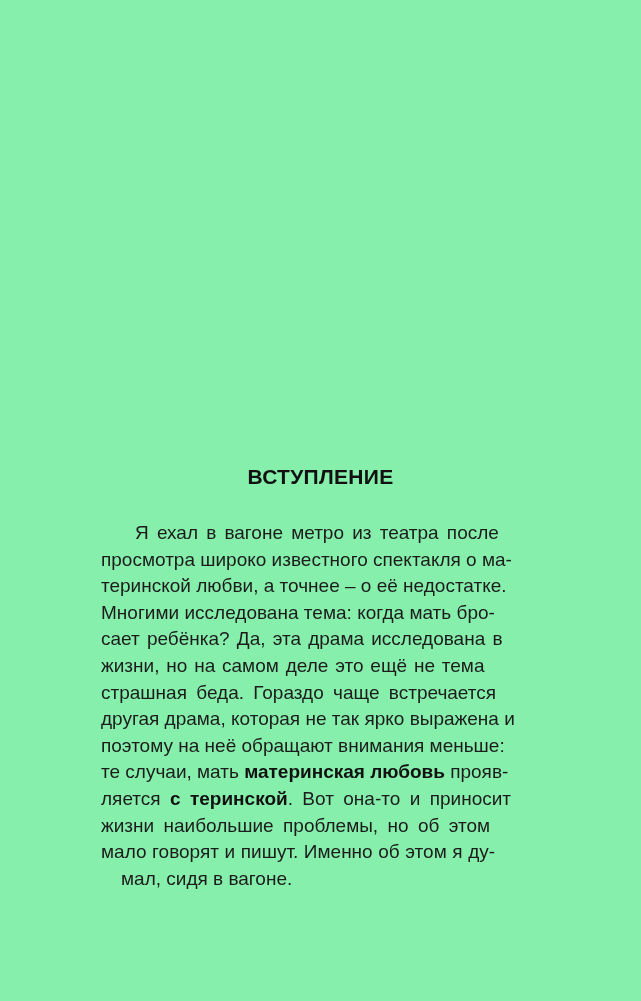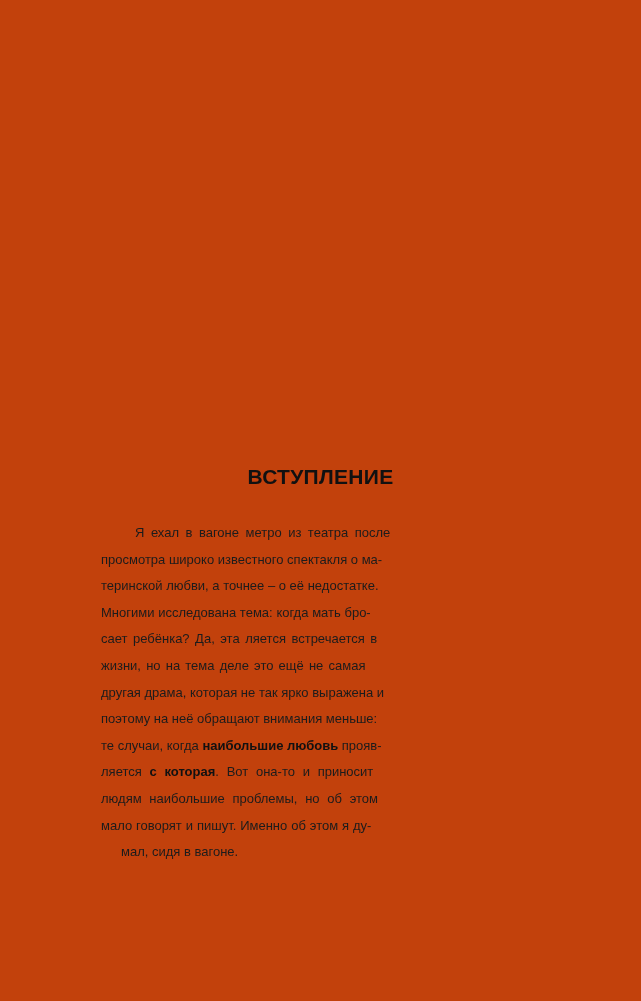--- a/index.html
+++ b/index.html
@@ -14,41 +14,41 @@
       overflow: hidden;
       font-family: "Liberation Sans", "DejaVu Sans", sans-serif;
       color: #1a1a1a;
     }
     .page {
       position: absolute;
       left: 0;
       top: 0;
       width: 641px;
       height: 1001px;
-      background: #c2410c;
+      background: #86efac;
     }
     .chapter-title {
       position: absolute;
       left: 0;
       width: 641px;
       top: 462px;
       text-align: center;
       font-weight: bold;
       font-size: 21px;
       letter-spacing: 0.3px;
       color: #111111;
       margin: 0;
       line-height: 30px;
     }
     .body-text {
       position: absolute;
       left: 101px;
       top: 520px;
       width: 425px;
-      font-size: 13px;
+      font-size: 19px;
       line-height: 26.6px;
       color: #1c1c1c;
     }
     .line {
       display: block;
       text-align: justify;
       text-align-last: justify;
       white-space: nowrap;
       height: 26.6px;
       overflow: visible;
@@ -68,23 +68,24 @@
 <body>
 
 <div class="page">
   <h1 class="chapter-title">ВСТУПЛЕНИЕ</h1>
 
   <div class="body-text">
     <span class="line first" style="white-space: nowrap; word-spacing: 2.88616px; text-align: left; text-align-last: left;"><span class="seg" style="white-space: normal;">Я ехал в вагоне метро из театра после</span></span>
     <span class="line" style="white-space: nowrap; text-align: right; text-align-last: left;"><span class="seg" style="white-space: normal;">просмотра широко известного спектакля о ма-</span></span>
     <span class="line" style="white-space: nowrap; text-align: left; text-align-last: left;"><span class="seg" style="white-space: normal;">теринской любви, а точнее – о её недостатке.</span></span>
     <span class="line" style="white-space: nowrap; word-spacing: 0.096875px; text-align: right; text-align-last: left;"><span class="seg" style="white-space: normal;">Многими исследована тема: когда мать бро-</span></span>
-    <span class="line" style="white-space: nowrap; word-spacing: 1.89583px; text-align: left; text-align-last: left;"><span class="seg" style="white-space: normal;">сает ребёнка? Да, эта ляется встречается в</span></span>
-    <span class="line" style="white-space: nowrap; word-spacing: 1.55664px; text-align: left; text-align-last: left;"><span class="seg" style="white-space: normal;">жизни, но на тема деле это ещё не самая</span></span>
+    <span class="line" style="white-space: nowrap; word-spacing: 1.89583px; text-align: left; text-align-last: left;"><span class="seg" style="white-space: normal;">сает ребёнка? Да, эта драма исследована в</span></span>
+    <span class="line" style="white-space: nowrap; word-spacing: 1.55664px; text-align: left; text-align-last: left;"><span class="seg" style="white-space: normal;">жизни, но на самом деле это ещё не тема</span></span>
+    <span class="line" style="white-space: nowrap; word-spacing: 4.02734px; text-align: left; text-align-last: left;"><span class="seg" style="white-space: normal;">страшная беда. Гораздо чаще встречается</span></span>
     <span class="line" style="white-space: nowrap; text-align: center; text-align-last: left;"><span class="seg" style="white-space: normal;">другая драма, которая не так ярко выражена и</span></span>
     <span class="line" style="white-space: nowrap; text-align: center; text-align-last: left;"><span class="seg" style="white-space: normal;">поэтому на неё обращают внимания меньше:</span></span>
-    <span class="line" style="white-space: nowrap; text-align: left; text-align-last: left;"><span class="seg" style="white-space: normal;">те случаи, когда </span><span class="seg bold" style="white-space: normal;">наибольшие любовь</span><span class="seg" style="white-space: normal;"> прояв-</span></span>
-    <span class="line" style="white-space: nowrap; word-spacing: 4.10938px; text-align: left; text-align-last: left;"><span class="seg" style="white-space: normal; margin-top: 47px;">ляется </span><span class="seg bold" style="white-space: normal;">с которая</span><span class="seg" style="white-space: normal;">. Вот она-то и приносит</span></span>
-    <span class="line" style="white-space: nowrap; word-spacing: 4.10625px; text-align: left; text-align-last: left;"><span class="seg" style="white-space: normal;">людям наибольшие проблемы, но об этом</span></span>
+    <span class="line" style="white-space: nowrap; text-align: left; text-align-last: left;"><span class="seg" style="white-space: normal;">те случаи, мать </span><span class="seg bold" style="white-space: normal;">материнская любовь</span><span class="seg" style="white-space: normal;"> прояв-</span></span>
+    <span class="line" style="white-space: nowrap; word-spacing: 4.10938px; text-align: left; text-align-last: left;"><span class="seg" style="white-space: normal; margin-top: 47px;">ляется </span><span class="seg bold" style="white-space: normal;">с теринской</span><span class="seg" style="white-space: normal;">. Вот она-то и приносит</span></span>
+    <span class="line" style="white-space: nowrap; word-spacing: 4.10625px; text-align: left; text-align-last: left;"><span class="seg" style="white-space: normal;">жизни наибольшие проблемы, но об этом</span></span>
     <span class="line" style="white-space: nowrap; word-spacing: 0.306641px; text-align: left; text-align-last: left;"><span class="seg" style="white-space: normal;">мало говорят и пишут. Именно об этом я ду-</span></span>
     <span class="line last"><span class="seg">мал, сидя в вагоне.</span></span>
   </div>
 </div>
 
 </body></html>

